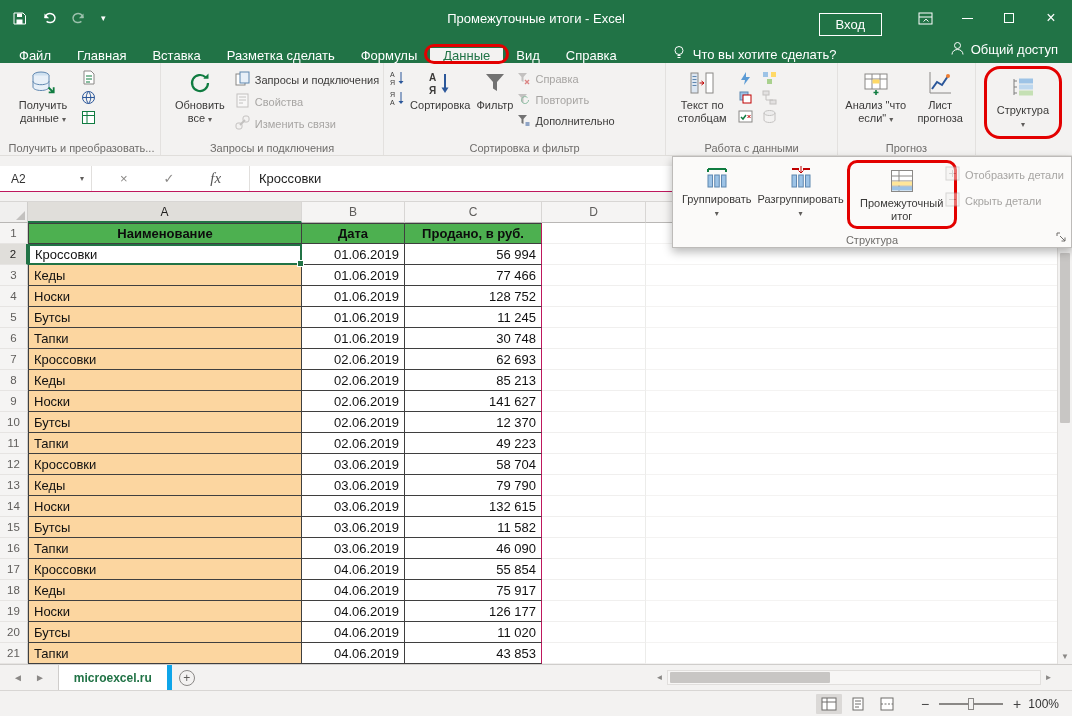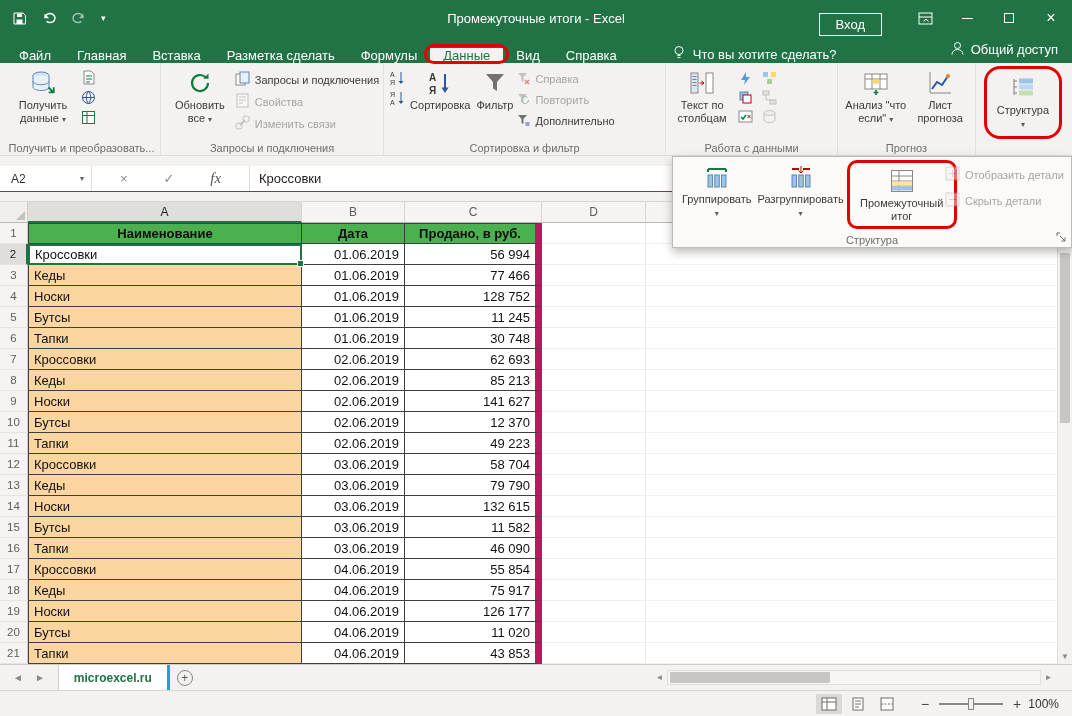--- a/index.html
+++ b/index.html
@@ -66,38 +66,38 @@
   .ch-f{flex:1;border-right:none;cursor:default}
 
   
   .grid{position:relative;background:#fff}
   .grow{display:flex;height:21px}
   .rn{width:28px;background:#f5f4f3;border-right:1px solid #cfcdcb;border-bottom:1px solid #e6e4e2;display:flex;align-items:center;justify-content:center;font-size:11.5px;color:#5f5d5b;cursor:pointer}
   .rn-sel{background:#e0deda;border-right:2px solid var(--green);color:#1f1e1d}
   .gc{height:21px;font-size:13px;color:#111;padding:0 5px;display:flex;align-items:center;overflow:hidden;white-space:nowrap;cursor:cell}
   .ca{width:274px;background:var(--colafill);border-right:1px solid #3f3f3f;border-bottom:1px solid #3f3f3f;border-left:1px solid #3f3f3f}
   .cb{width:103px;justify-content:flex-end;border-right:1px solid #3f3f3f;border-bottom:1px solid #3f3f3f}
-  .cc{width:137px;justify-content:flex-end;border-right:7px solid #be185d;border-bottom:1px solid #3f3f3f}
+  .cc{width:137px;justify-content:flex-end;border-right:1px solid #be185d;border-bottom:1px solid #3f3f3f}
   .cd{width:104px;border-right:1px solid #ececea;border-bottom:1px solid #f0efee}
   .cf{flex:1;border-bottom:1px solid #f4f3f2}
   .hdr-row .ca,.hdr-row .cb,.hdr-row .cc{background:var(--hdrfill);font-weight:bold;justify-content:center;color:#0d0d0d;border-top:1px solid #3f3f3f}
   .active-cell{background:#fff !important;border:2px solid var(--green) !important;position:relative;z-index:3;overflow:visible}
   .fill-handle{position:absolute;right:-4px;bottom:-4px;width:7px;height:7px;background:var(--green);border:1px solid #fff}
 
   
   .vscroll{position:absolute;right:0;top:202px;width:15px;height:462px;background:#f3f2f1;border-left:1px solid #e1dfdd;z-index:5;display:flex;flex-direction:column;align-items:center}
   .varrow{height:15px;display:flex;align-items:center;justify-content:center;color:#8a8886;font-size:8px;width:100%;cursor:pointer}
   .vtrack{flex:1;width:100%;position:relative}
   .vthumb{position:absolute;top:36px;left:2px;right:2px;height:170px;background:#c8c6c4;border-radius:1px;cursor:grab}
 
   
   .sheetbar{height:26px;background:#f3f2f1;border-top:1px solid #cfcdcb;display:flex;align-items:stretch;position:relative}
   .snav{display:flex;align-items:center;gap:12px;padding:0 13px;color:#8a8886;font-size:10px}
   .snav span{cursor:pointer}
-  .stab{background:#fff;display:flex;align-items:center;padding:0 15px;font-size:12px;font-weight:bold;color:var(--green);border-right:3px solid #0ea5e9;border-left:1px solid #cfcdcb;cursor:pointer}
+  .stab{background:#fff;display:flex;align-items:center;padding:0 15px;font-size:12px;font-weight:bold;color:var(--green);border-right:5px solid #0ea5e9;border-left:1px solid #cfcdcb;cursor:pointer}
   .addsheet{width:30px;display:flex;align-items:center;justify-content:center;cursor:pointer}
   .addsheet i{width:16px;height:16px;border:1px solid #8a8886;border-radius:50%;font-style:normal;font-size:12px;line-height:14px;text-align:center;color:#5f5d5b;display:block}
   .hscroll{position:absolute;right:16px;top:5px;width:404px;height:15px;display:flex;align-items:center}
   .harrow{width:15px;text-align:center;font-size:8px;color:#8a8886;cursor:pointer}
   .htrack{flex:1;height:15px;background:#f7f6f5;position:relative;border:1px solid #e1dfdd}
   .hthumb{position:absolute;left:2px;top:1px;height:11px;width:160px;background:#c8c6c4;border-radius:1px;cursor:grab}
 
   
   .statusbar{height:26px;background:#f3f2f1;border-top:1px solid #d8d6d4;display:flex;align-items:center;justify-content:flex-end}
   .views{display:flex;align-items:center;gap:3px;margin-right:16px}

